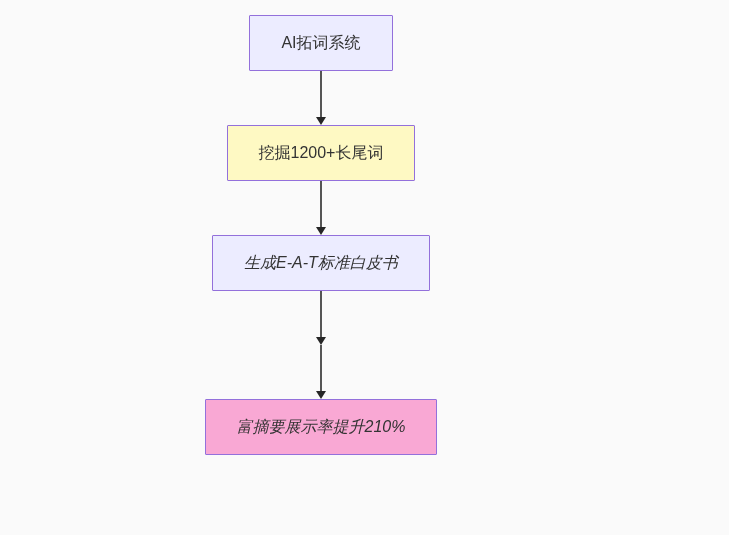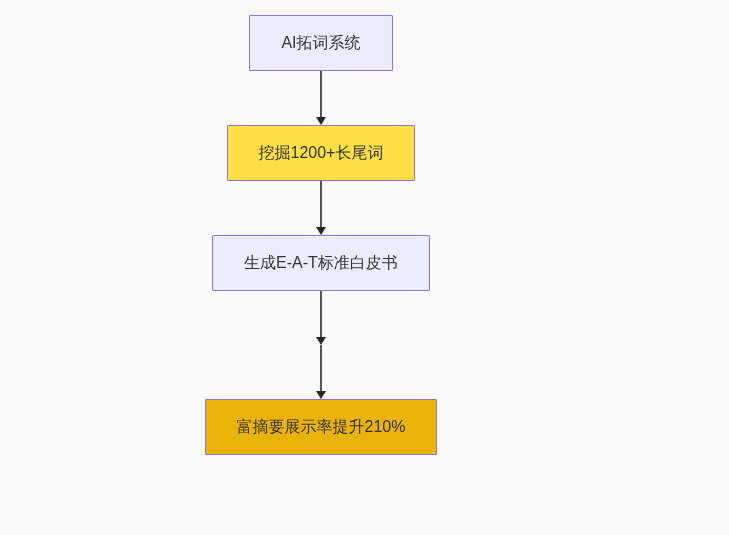--- a/index.html
+++ b/index.html
@@ -73,36 +73,36 @@
 <div class="diagram" style="background-color: rgb(250, 250, 250);">
   <div class="diagram-inner">
 
     <div class="node" style="background-color: rgb(236, 236, 255); border-color: rgb(147, 112, 219); color: rgb(51, 51, 51);">AI拓词系统</div>
 
     <div class="edge">
       <div class="edge-line" style="background-color: rgb(85, 85, 85);"></div>
       <div class="edge-arrowhead" style="border-top-color: rgb(38, 38, 38);"></div>
     </div>
 
-    <div class="node" style="background-color: #fde047; border-color: rgb(147, 112, 219); color: rgb(51, 51, 51);">挖掘1200+长尾词</div>
+    <div class="node" style="background-color: #fef9c3; border-color: rgb(147, 112, 219); color: rgb(51, 51, 51);">挖掘1200+长尾词</div>
 
     <div class="edge">
       <div class="edge-line" style="background-color: rgb(85, 85, 85);"></div>
       <div class="edge-arrowhead" style="border-top-color: rgb(38, 38, 38);"></div>
     </div>
 
-    <div class="node" style="background-color: rgb(236, 236, 255); border-color: rgb(147, 112, 219); color: rgb(51, 51, 51);">生成E-A-T标准白皮书</div>
+    <div class="node" style="background-color: rgb(236, 236, 255); border-color: rgb(147, 112, 219); color: rgb(51, 51, 51); font-style: italic;">生成E-A-T标准白皮书</div>
 
     <div class="edge">
       <div class="edge-line" style="background-color: rgb(85, 85, 85);"></div>
       <div class="edge-arrowhead" style="border-top-color: rgb(38, 38, 38);"></div>
     </div>
 
 
     <div class="edge">
       <div class="edge-line" style="background-color: rgb(85, 85, 85);"></div>
       <div class="edge-arrowhead" style="border-top-color: rgb(38, 38, 38);"></div>
     </div>
 
-    <div class="node" style="background-color: #eab308; border-color: rgb(147, 112, 219); color: rgb(51, 51, 51);">富摘要展示率提升210%</div>
+    <div class="node" style="background-color: #f9a8d4; border-color: rgb(147, 112, 219); color: rgb(51, 51, 51); font-style: italic;">富摘要展示率提升210%</div>
 
   </div>
 </div>
 
 </body></html>

